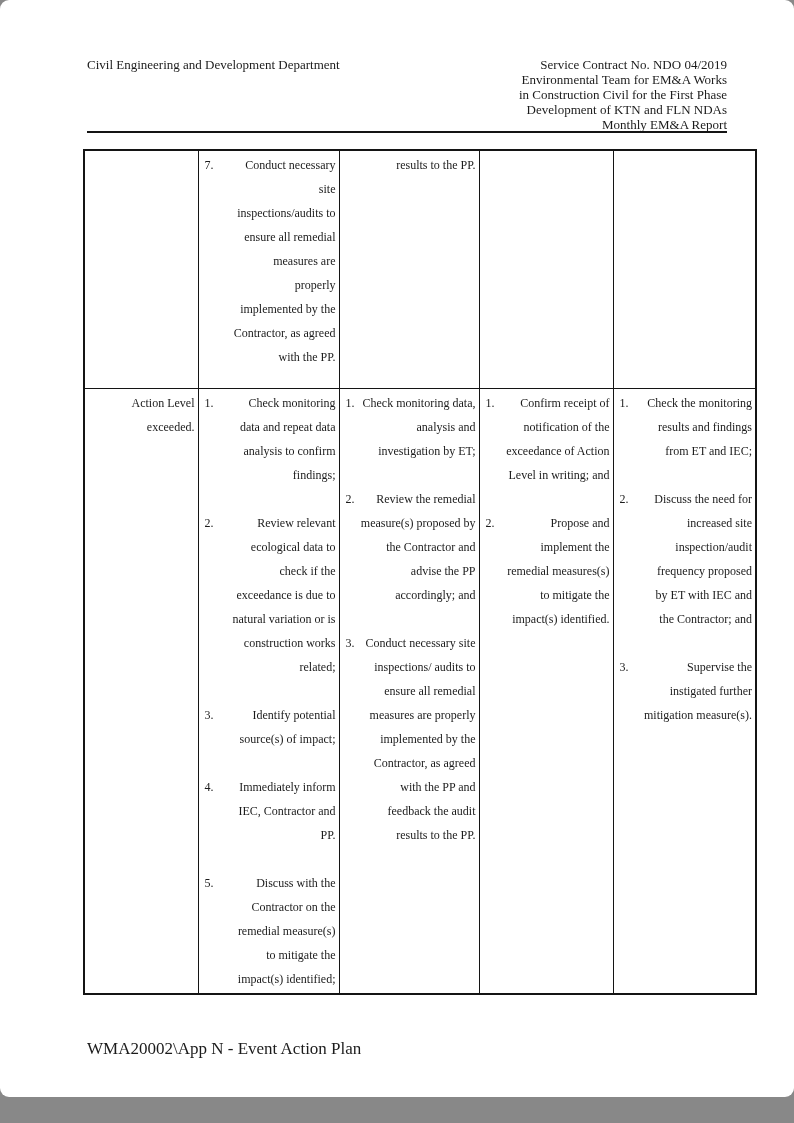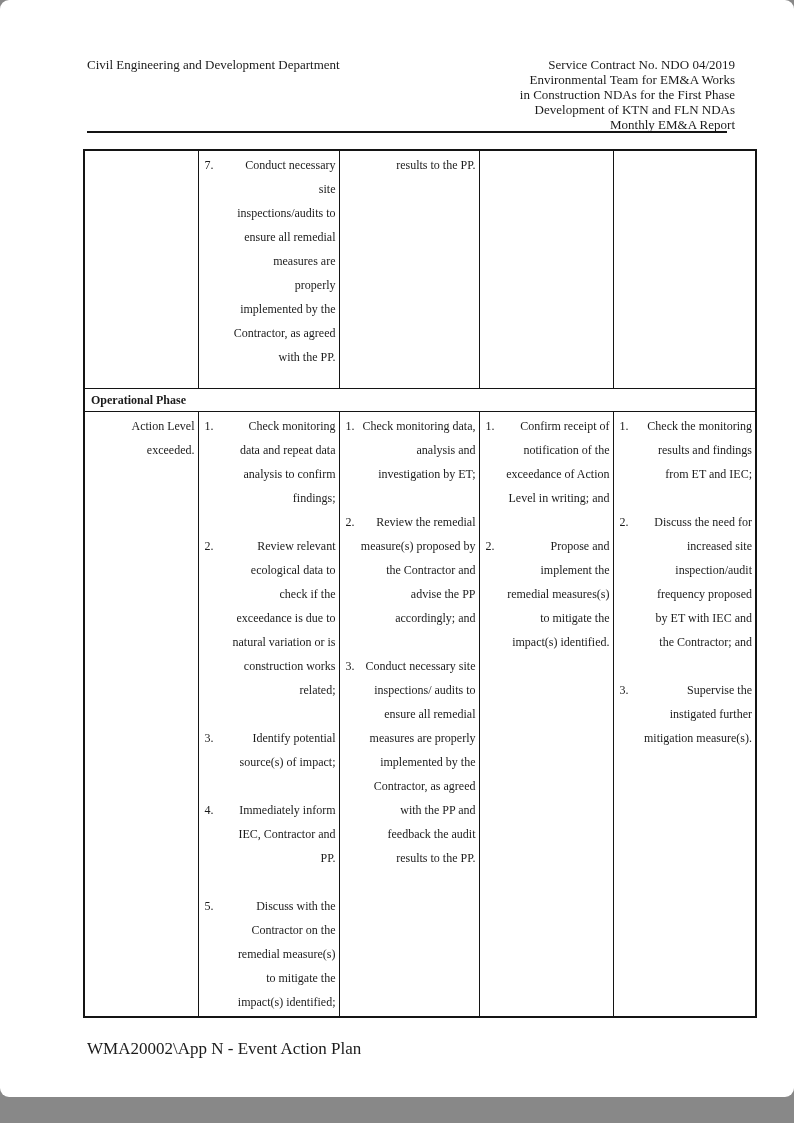--- a/index.html
+++ b/index.html
@@ -18,21 +18,21 @@
 
   
   .header-left {
     position: absolute;
     left: 87px; top: 57px;
     font-size: 13px;
     white-space: nowrap;
   }
   .header-right {
     position: absolute;
-    right: 59px; top: 57px;
+    right: 67px; top: 57px;
     font-size: 13px;
     line-height: 15px;
     text-align: right;
   }
   .header-rule {
     position: absolute;
     left: 87px; top: 131px;
     width: 640px; height: 2px;
     background: #141414;
   }
@@ -93,21 +93,21 @@
 </head>
 <body>
 
 <div class="page">
 
   <div class="header-left">Civil Engineering and Development Department</div>
 
   <div class="header-right">
     <div>Service Contract No. NDO 04/2019</div>
     <div>Environmental Team for EM&amp;A Works</div>
-    <div>in Construction NDAs for the First Phase</div>
+    <div>in Construction Civil for the First Phase</div>
     <div>Development of KTN and FLN NDAs</div>
     <div>Monthly EM&amp;A Report</div>
   </div>
 
   <div class="header-rule"></div>
 
   <table class="eap">
     <colgroup>
       <col style="width:114px">
       <col style="width:141px">
@@ -126,23 +126,20 @@
           </td>
         <td class="c2 wide-num">
             <div class="item">
               <span class="num"></span>
               <span class="txt">results to the PP.</span>
             </div>
           </td>
         <td class="c3"></td>
         <td class="c4"></td>
       </tr>
-      <tr class="row-phase">
-        <td class="phase-cell" colspan="5">Operational Phase</td>
-      </tr>
       <tr class="row-main">
         <td class="c0">
             <div class="item">
               <span class="num"></span>
               <span class="txt">Action Level<br>exceeded.</span>
             </div>
           </td>
         <td class="c1">
             <div class="item">
               <span class="num">1.</span>

